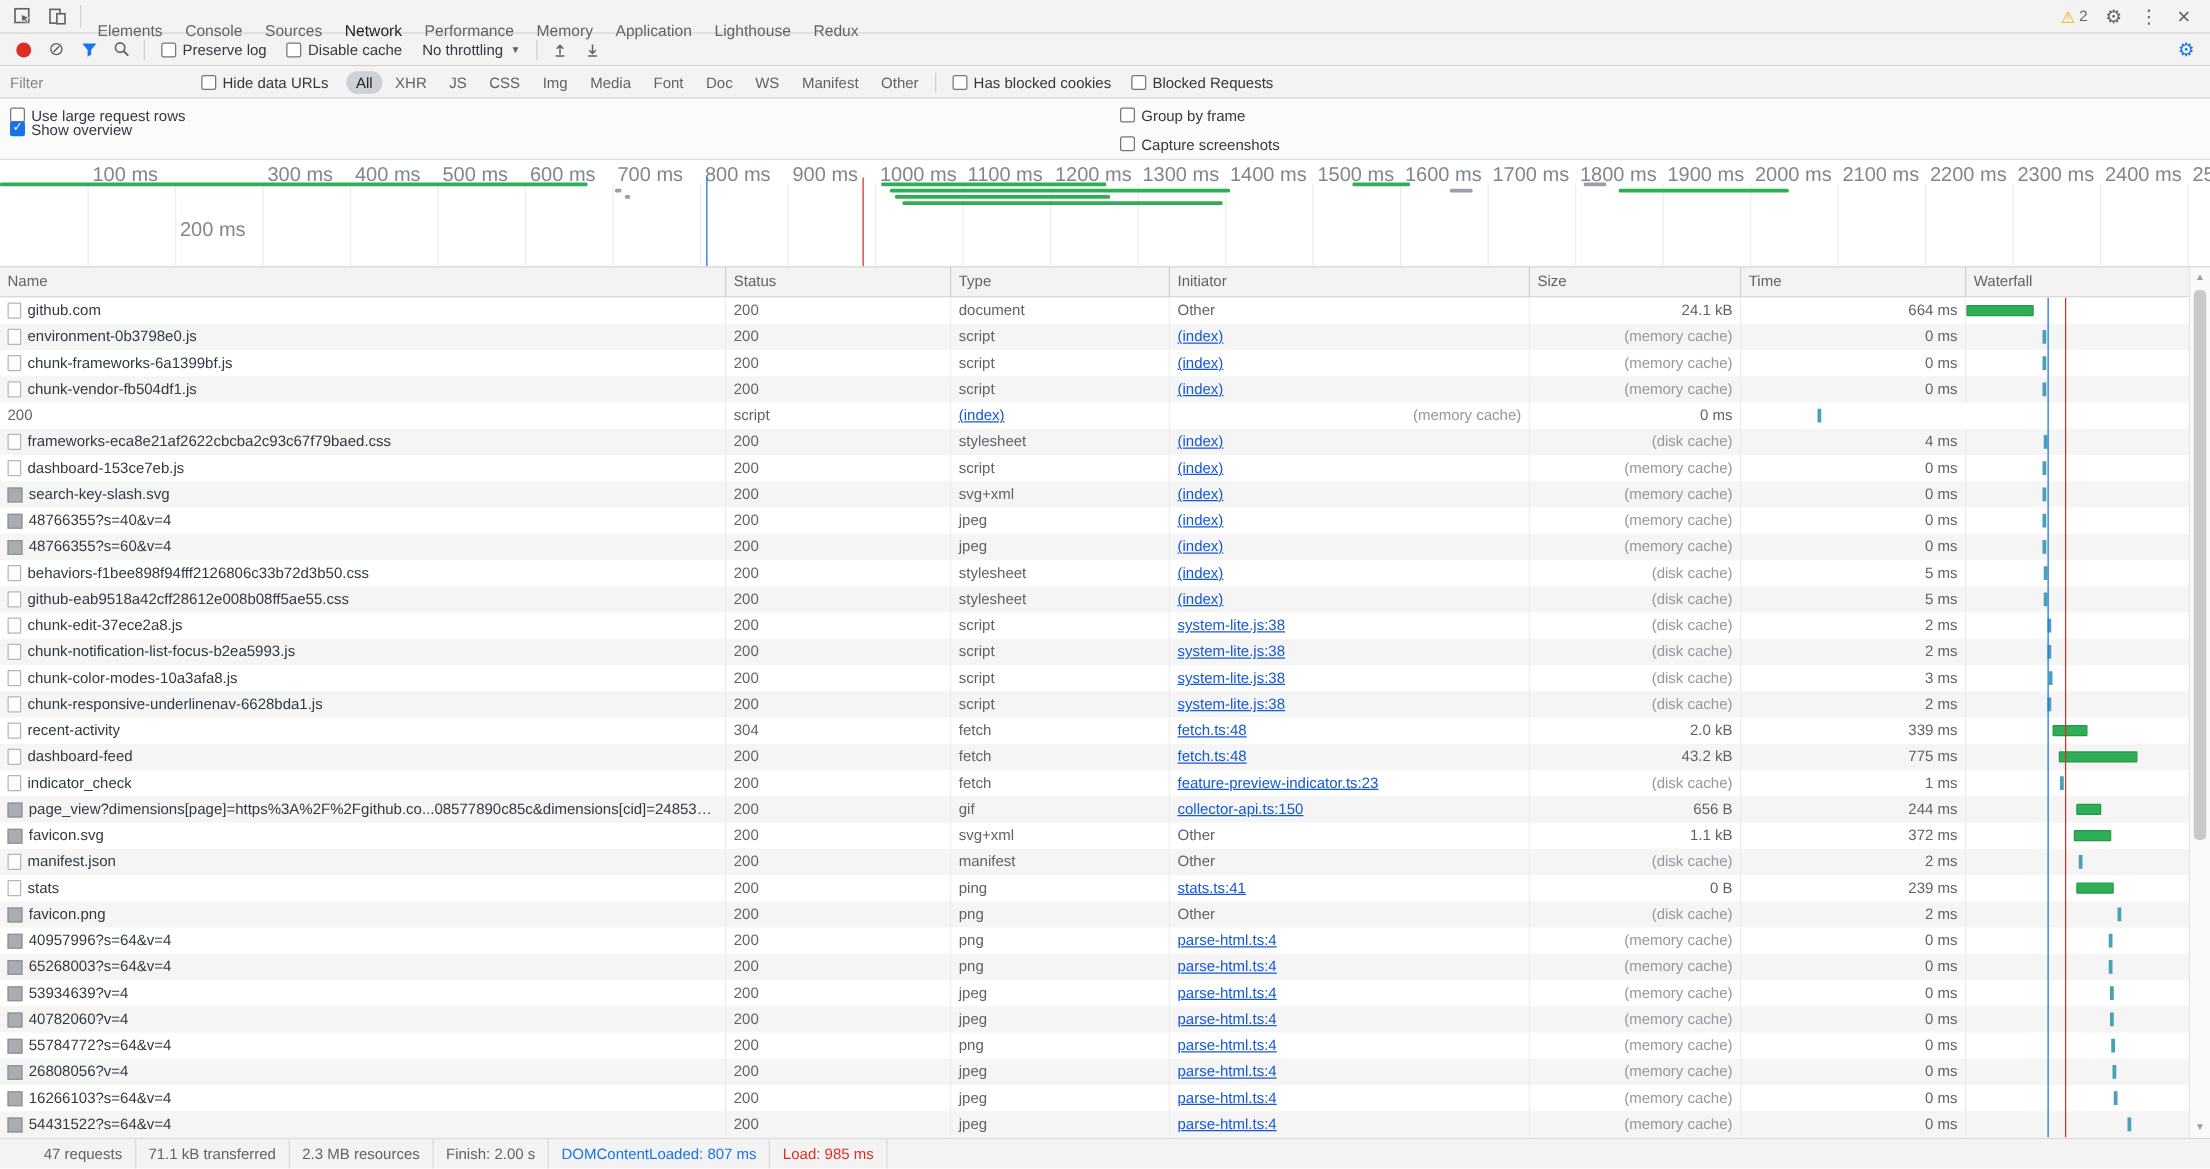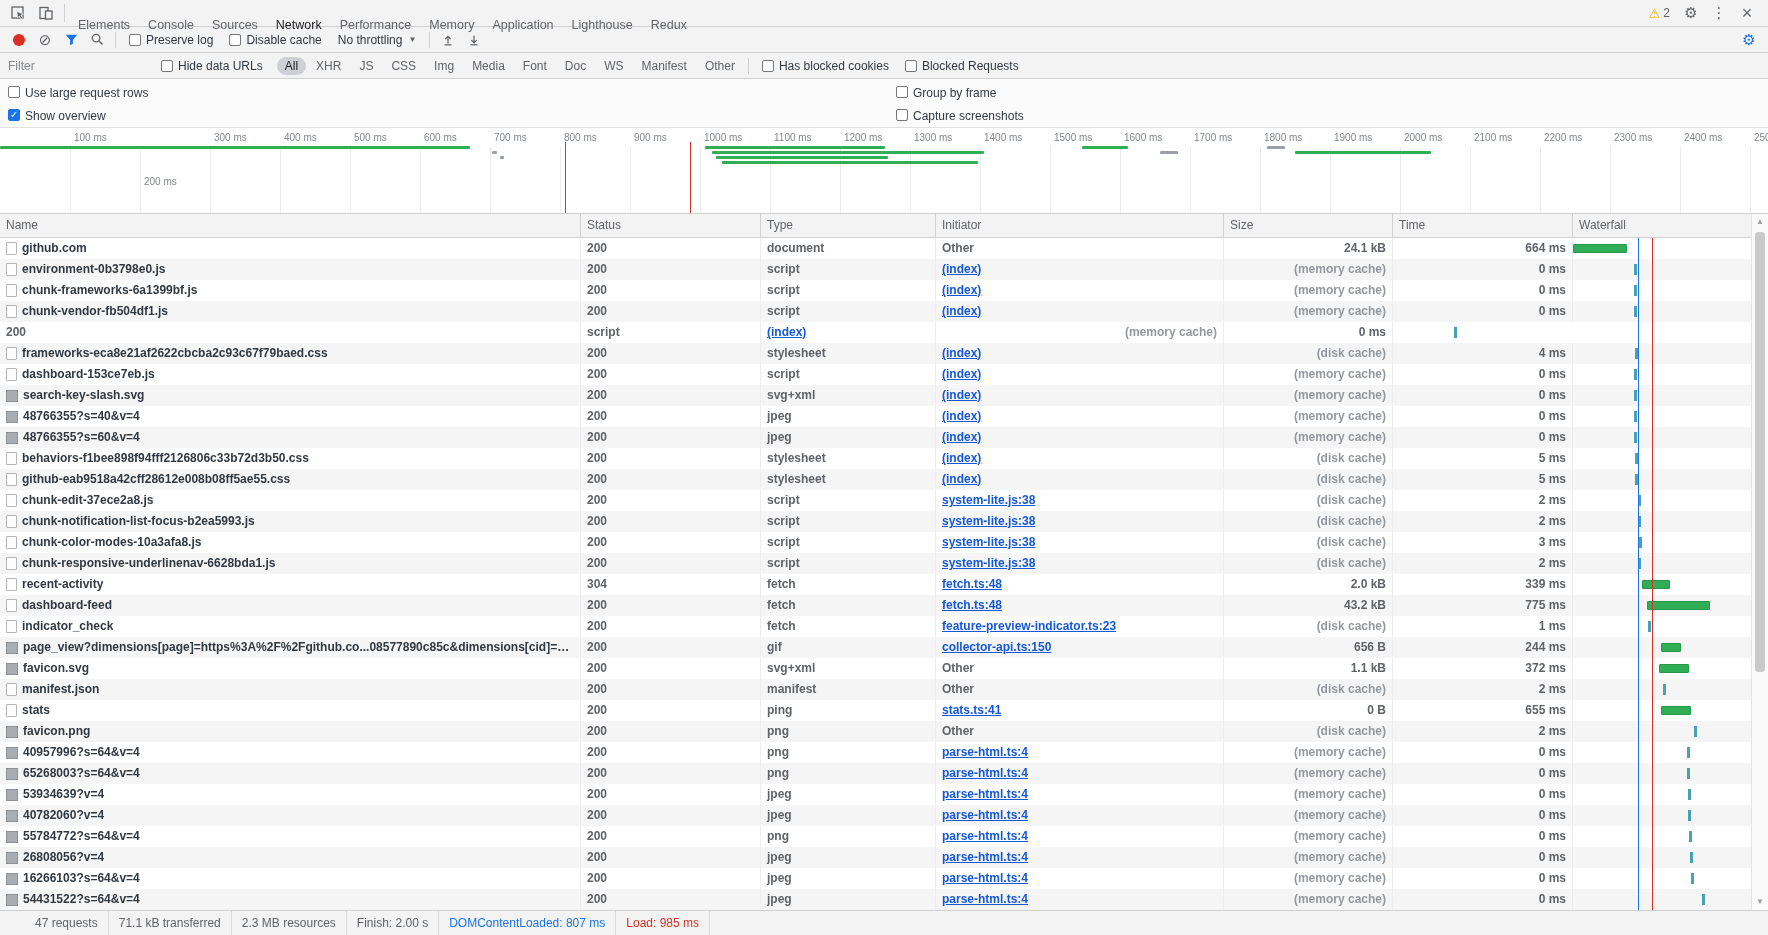--- a/index.html
+++ b/index.html
@@ -44,35 +44,35 @@
   .pills { display:flex; align-items:center; gap:2px; margin-left:6px; }
   .pill { padding:2px 8px; border-radius:10px; color:#5f6368; cursor:default; }
   .pill.active { background:#cdd1d6; color:#202124; }
 
   
   .options { height:49px; background:#fbfbfb; border-bottom:1px solid #e0e0e0; position:relative; }
   .opt { position:absolute; display:flex; align-items:flex-start; gap:5px; color:#303942; }
 
   
   .overview { height:86px; position:relative; background:#fff; border-bottom:1px solid #d0d0d0; overflow:hidden; }
-  .ov-label { position:absolute; top:4px; font-size:10px; color:#80868b; white-space:nowrap; }
+  .ov-label { position:absolute; top:4px; font-size:16px; color:#80868b; white-space:nowrap; }
   .ov-grid { position:absolute; top:19px; bottom:0; width:1px; background:#ececec; }
   .ov-bar { position:absolute; height:3px; border-radius:1px; }
   .ov-bar.green { background:#2fae55; }
   .ov-bar.gray { background:#9aa0a6; }
   .ov-line { position:absolute; top:14px; bottom:0; width:1px; }
   .ov-line.blue { background:#1a73e8; }
   .ov-line.red { background:#d93025; }
 
   
   .thead { height:24px; background:#f3f3f3; border-bottom:1px solid #d0d0d0; display:grid; grid-template-columns:var(--cols); }
   .hcell { line-height:23px; padding:0 6px; color:#5f6368; border-left:1px solid #d0d0d0; overflow:hidden; white-space:nowrap; }
   .hcell:first-child { border-left:none; }
   .tbody { position:relative; height:672px; overflow:hidden; background:#fff; }
-  .row { display:grid; grid-template-columns:var(--cols); height:21px; line-height:21px;font-weight:bold; }
+  .row { display:grid; grid-template-columns:var(--cols); height:21px; line-height:21px; }
   .row.alt { background:#f5f5f5; }
   .cell { padding:0 6px; overflow:hidden; white-space:nowrap; text-overflow:ellipsis; border-left:1px solid #ededed; color:#5f6368; }
   .cell:first-child { border-left:none; }
   .cell.name { display:flex; align-items:center; gap:5px; color:#303942; }
   .cell.name span.nm { overflow:hidden; white-space:nowrap; text-overflow:ellipsis; }
   .cell.r { text-align:right; }
   .cell .dim { color:#93989e; }
   .link { color:#1558d6; text-decoration:underline; }
   .fileicon { width:11px; height:13px; background:#fdfdfd; border:1px solid #b3b6b9; border-radius:1px; flex:none; }
   .imgicon { width:12px; height:12px; background:#a9adb2; border:1px solid #8d9297; flex:none; }
@@ -217,21 +217,21 @@
       <span class="cb"></span>
       <span>Blocked Requests</span>
     </div>
   </div>
 
   <div class="options">
     <div class="opt" style="left:8px; top:7px;">
       <span class="cb"></span>
       <span>Use large request rows</span>
     </div>
-    <div class="opt" style="left:8px; top:30px;">
+    <div class="opt" style="left:8px; top:18px;">
       <span class="cb checked"></span>
       <span>Show overview</span>
     </div>
     <div class="opt" style="left:896px; top:7px;">
       <span class="cb"></span>
       <span>Group by frame</span>
     </div>
     <div class="opt" style="left:896px; top:30px;">
       <span class="cb"></span>
       <span>Capture screenshots</span>
@@ -620,21 +620,21 @@
       </div>
       <div class="row">
         <div class="cell name">
           <span class="fileicon"></span>
           <span class="nm">stats</span>
         </div>
         <div class="cell">200</div>
         <div class="cell">ping</div>
         <div class="cell"><span class="link">stats.ts:41</span></div>
         <div class="cell r"><span>0 B</span></div>
-        <div class="cell r">655 ms</div>
+        <div class="cell r">239 ms</div>
         <div class="cell wf">
           <div class="wf-bar" style="left: 88px; width: 30px;"></div>
         </div>
       </div>
       <div class="row alt">
         <div class="cell name">
           <span class="imgicon"></span>
           <span class="nm">favicon.png</span>
         </div>
         <div class="cell">200</div>

